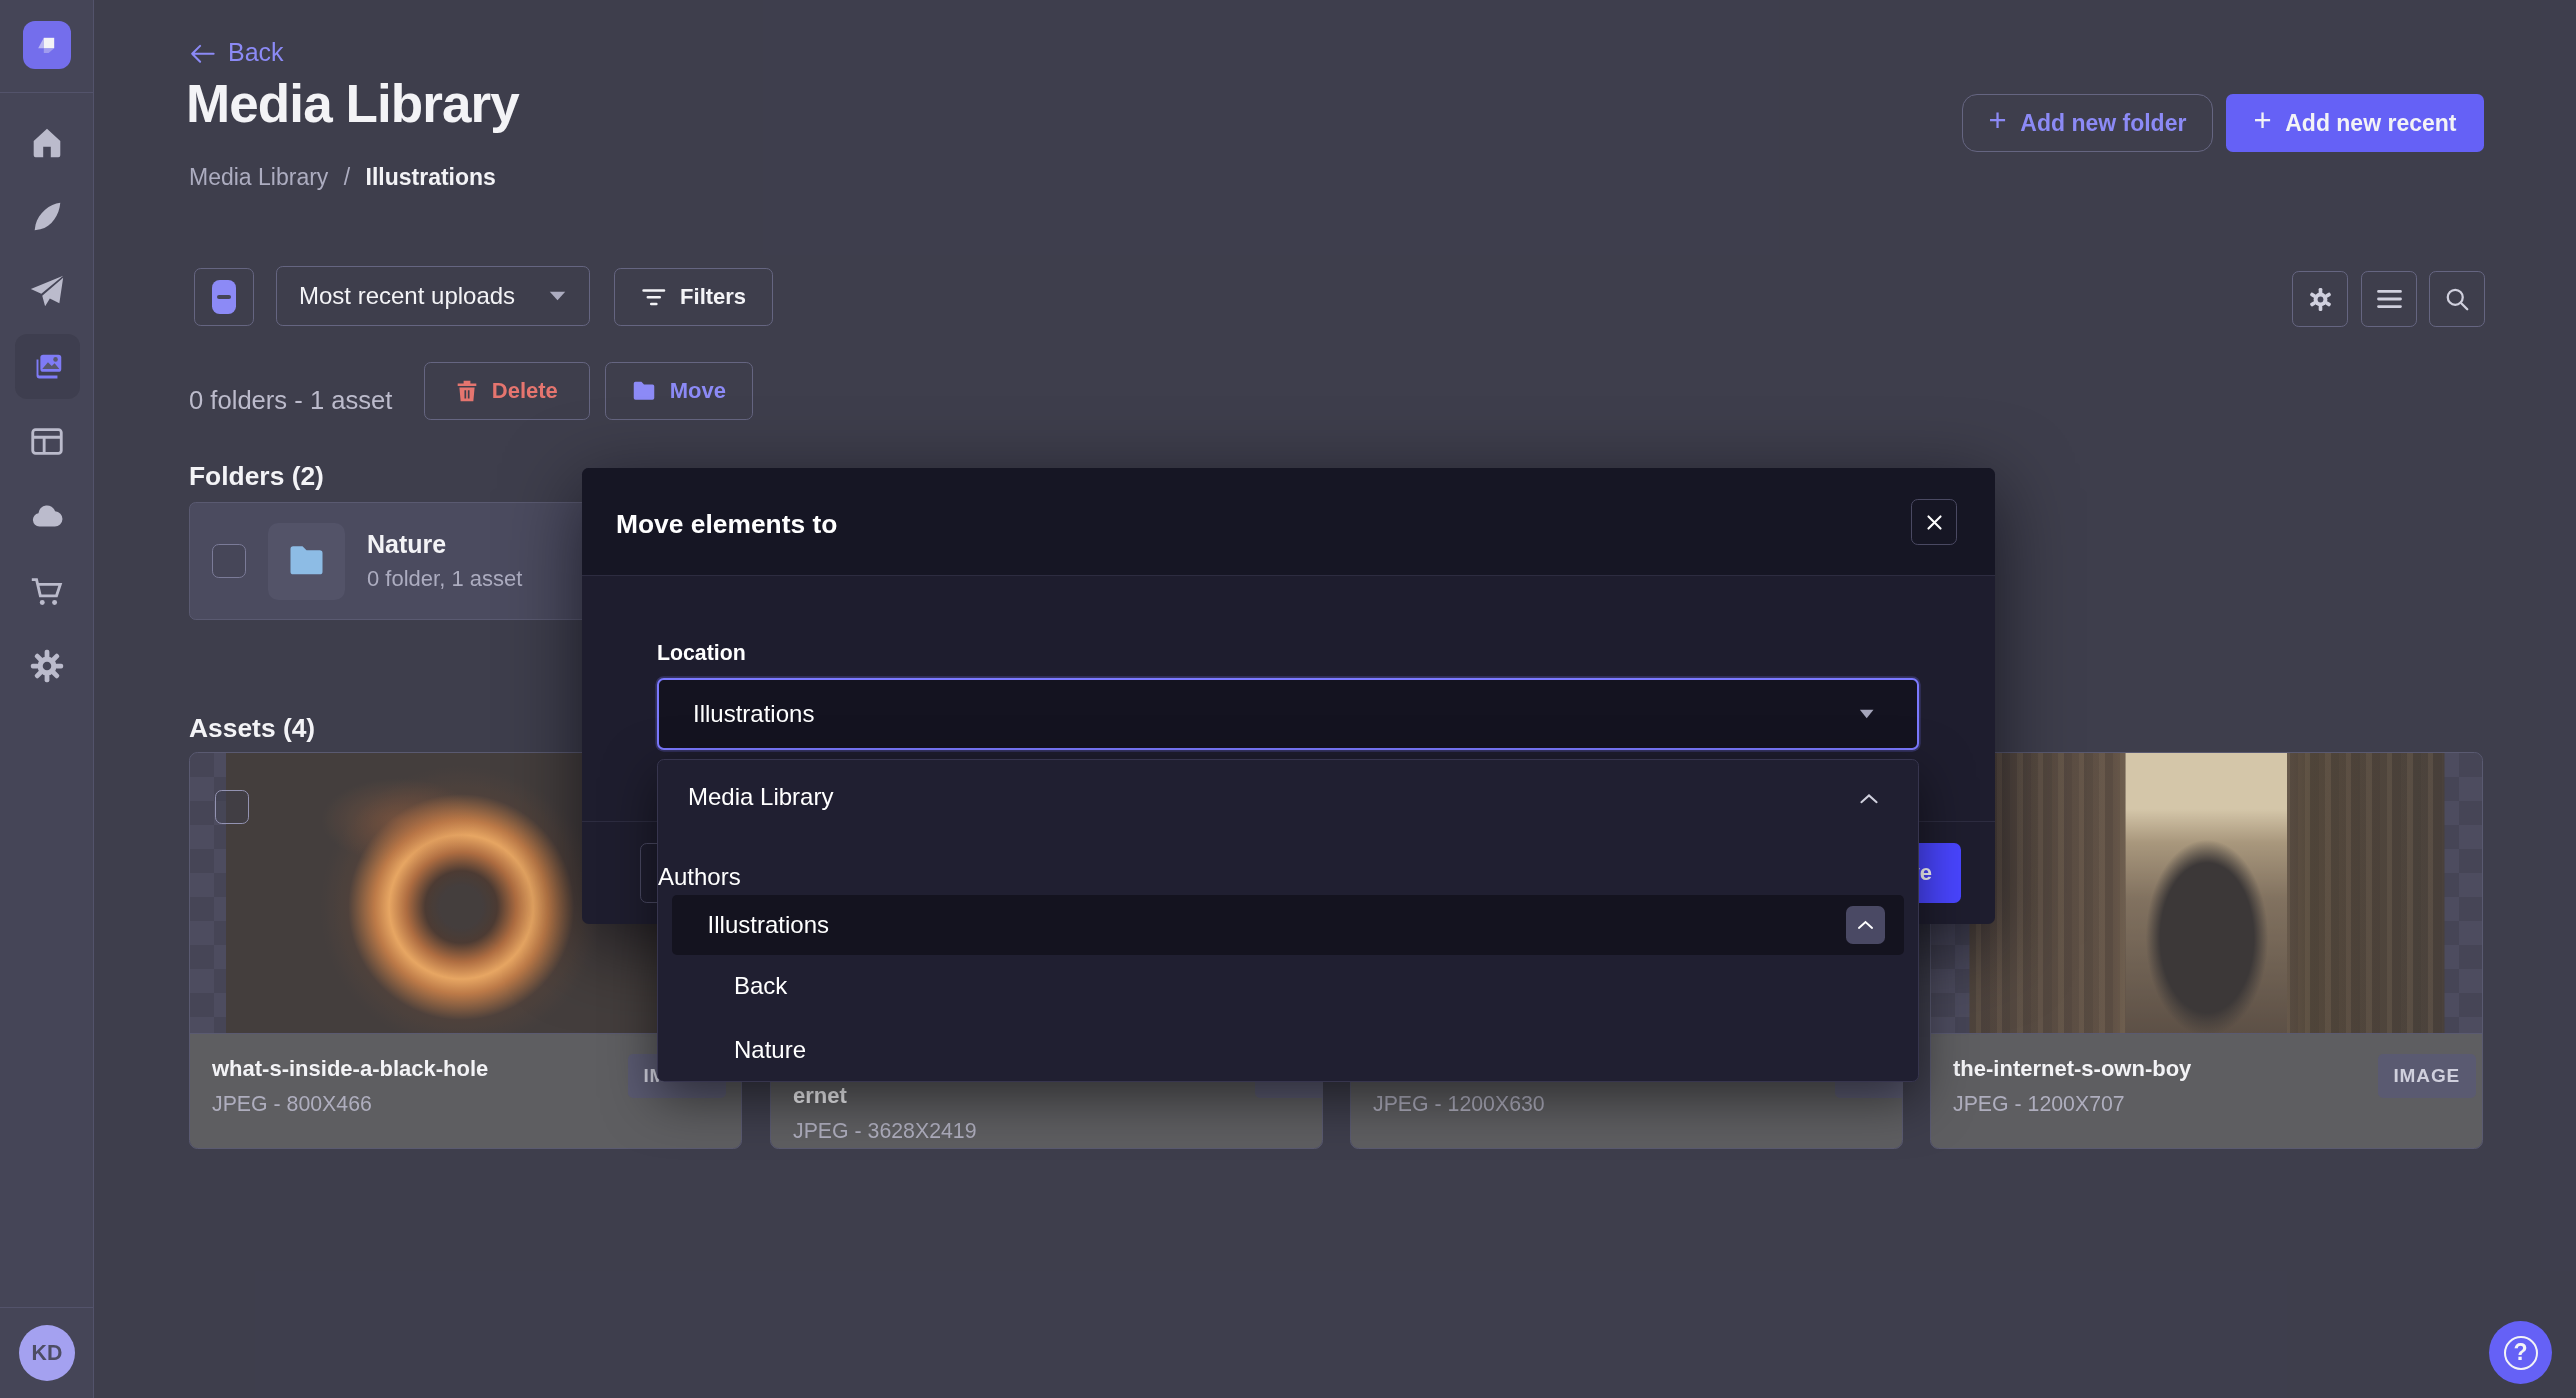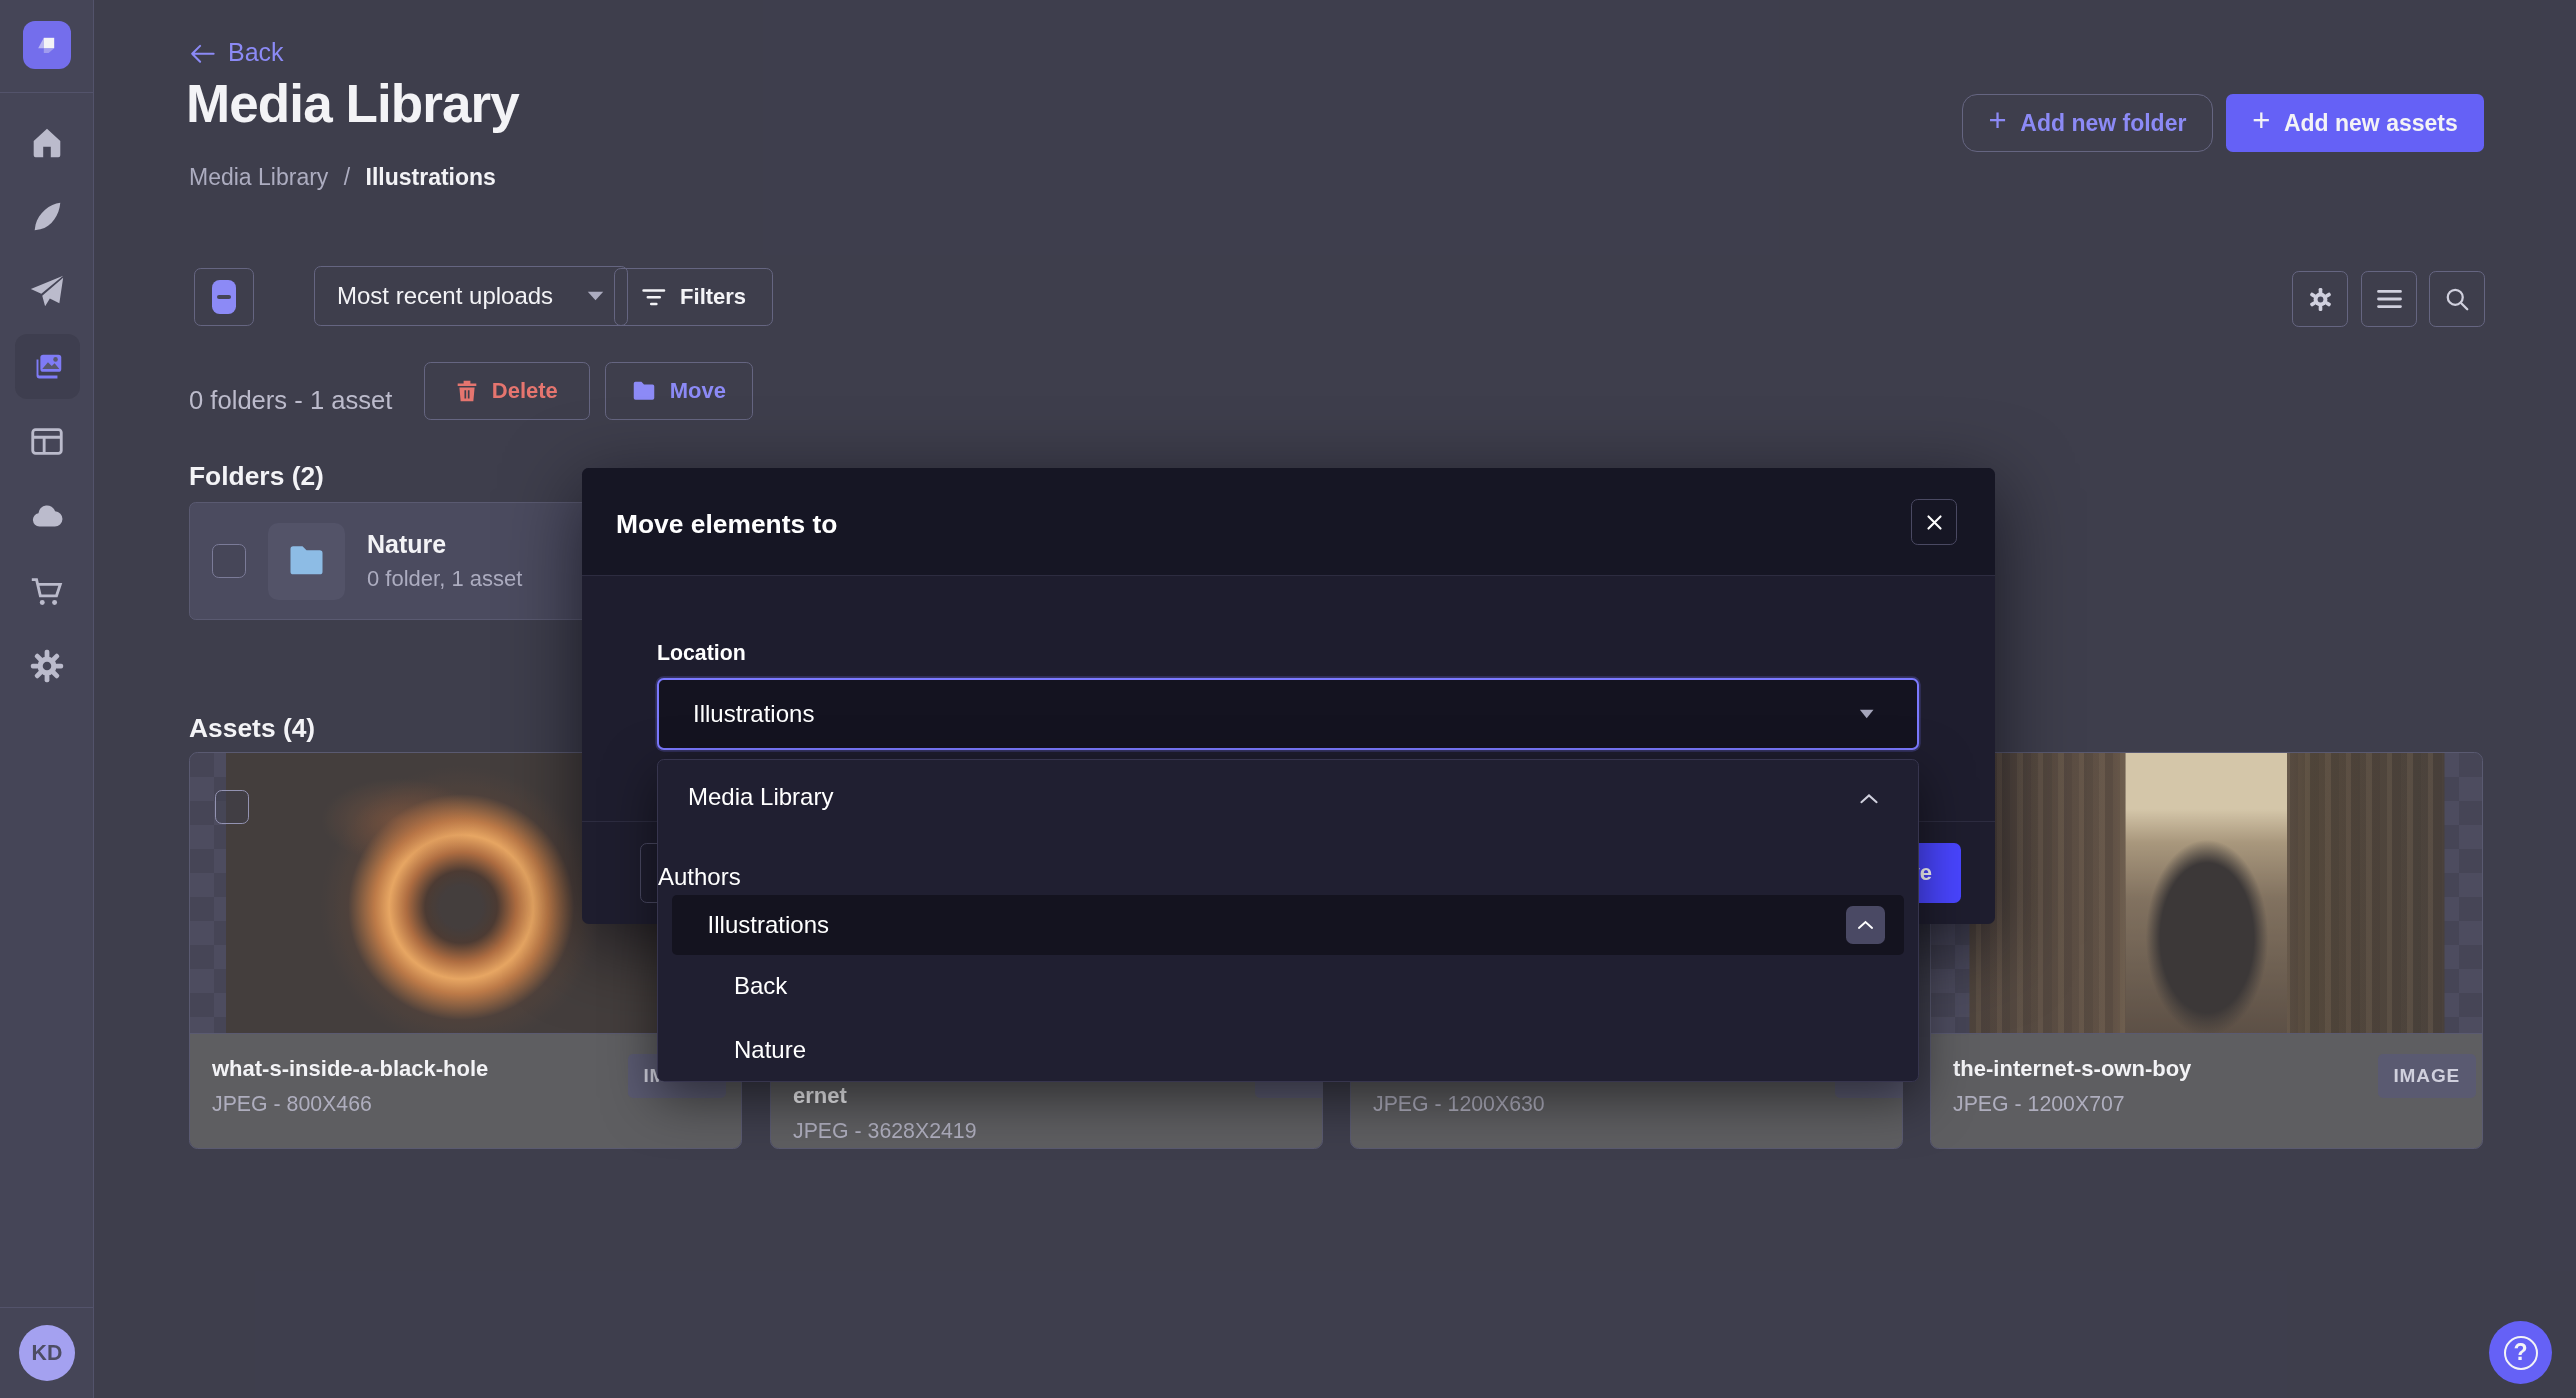--- a/index.html
+++ b/index.html
@@ -25,21 +25,21 @@
   .btn { display:inline-flex; align-items:center; justify-content:center; gap:13.6px; border-radius:6.8px; font-weight:600; cursor:pointer; }
   .btn-outline { border:0.9px solid #4a4a6a; background:transparent; }
   .addfolder { position:absolute; left:1962px; top:94px; width:251px; height:58px; color:#7b79ff; font-size:23px;border-radius:15px; }
   .addassets { position:absolute; left:2226px; top:94px; width:258px; height:58px; background:#4945ff; color:#fff; font-size:23px; }
   .plus { font-size:31px; font-weight:400; line-height:0; margin-top:-3.4px; }
 
   
   .selall { position:absolute; left:194px; top:268px; width:60px; height:58px; border:0.9px solid #4a4a6a; border-radius:6.8px; display:flex; align-items:center; justify-content:center; }
   .cb-ind { width:24px; height:34px; border-radius:7.7px; background:#7b79ff; position:relative; }
   .cb-ind::after { content:""; position:absolute; left:5.1px; right:5.1px; top:14.5px; height:4.3px; border-radius:2.6px; background:#212134; }
-  .sortsel { position:absolute; left:276px; top:266px; width:314px; height:60px; border:0.9px solid #4a4a6a; border-radius:6.8px; display:flex; align-items:center; justify-content:space-between; padding:0 22px; color:#ffffff; font-size:24px;margin-left:38px; }
+  .sortsel { position:absolute; left:276px; top:266px; width:314px; height:60px; border:0.9px solid #4a4a6a; border-radius:6.8px; display:flex; align-items:center; justify-content:space-between; padding:0 22px; color:#ffffff; font-size:24px; }
   .filters { position:absolute; left:614px; top:268px; width:159px; height:58px; border:0.9px solid #4a4a6a; border-radius:6.8px; display:flex; align-items:center; justify-content:center; gap:13.6px; color:#fff; font-size:22px; font-weight:600; }
   .iconbtn { position:absolute; top:271px; width:56px; height:56px; border:0.9px solid #4a4a6a; border-radius:6.8px; display:flex; align-items:center; justify-content:center; color:#d3d3e0; }
 
   .bulkcount { position:absolute; left:189px; top:386px; font-size:25.6px; color:#b9b8c9; }
   .delbtn { position:absolute; left:424px; top:362px; width:166px; height:58px; border:0.9px solid #4a4a6a; border-radius:6.8px; display:flex; align-items:center; justify-content:center; gap:13.6px; color:#ee5e52; font-size:22px; font-weight:600; }
   .movebtn { position:absolute; left:605px; top:362px; width:148px; height:58px; border:0.9px solid #4a4a6a; border-radius:6.8px; display:flex; align-items:center; justify-content:center; gap:13.6px; color:#7b79ff; font-size:22px; font-weight:600; }
 
   .sechead { position:absolute; left:189px; font-size:26.4px; font-weight:600; color:#ffffff; }
 
   
@@ -189,21 +189,21 @@
     <span>/</span>
     <span class="cur">Illustrations</span>
   </div>
 
   <div class="btn btn-outline addfolder">
     <span class="plus">+</span>
     <span>Add new folder</span>
   </div>
   <div class="btn addassets">
     <span class="plus">+</span>
-    <span>Add new assets</span>
+    <span>Add new recent</span>
   </div>
 
   <div class="selall">
     <div class="cb-ind"></div>
   </div>
   <div class="sortsel">
     <span>Most recent uploads</span>
     <svg width="19" height="12" viewBox="0 0 22 14">
         <path d="M2 2l9 10 9-10z" fill="#a5a5ba"></path>
       </svg>

